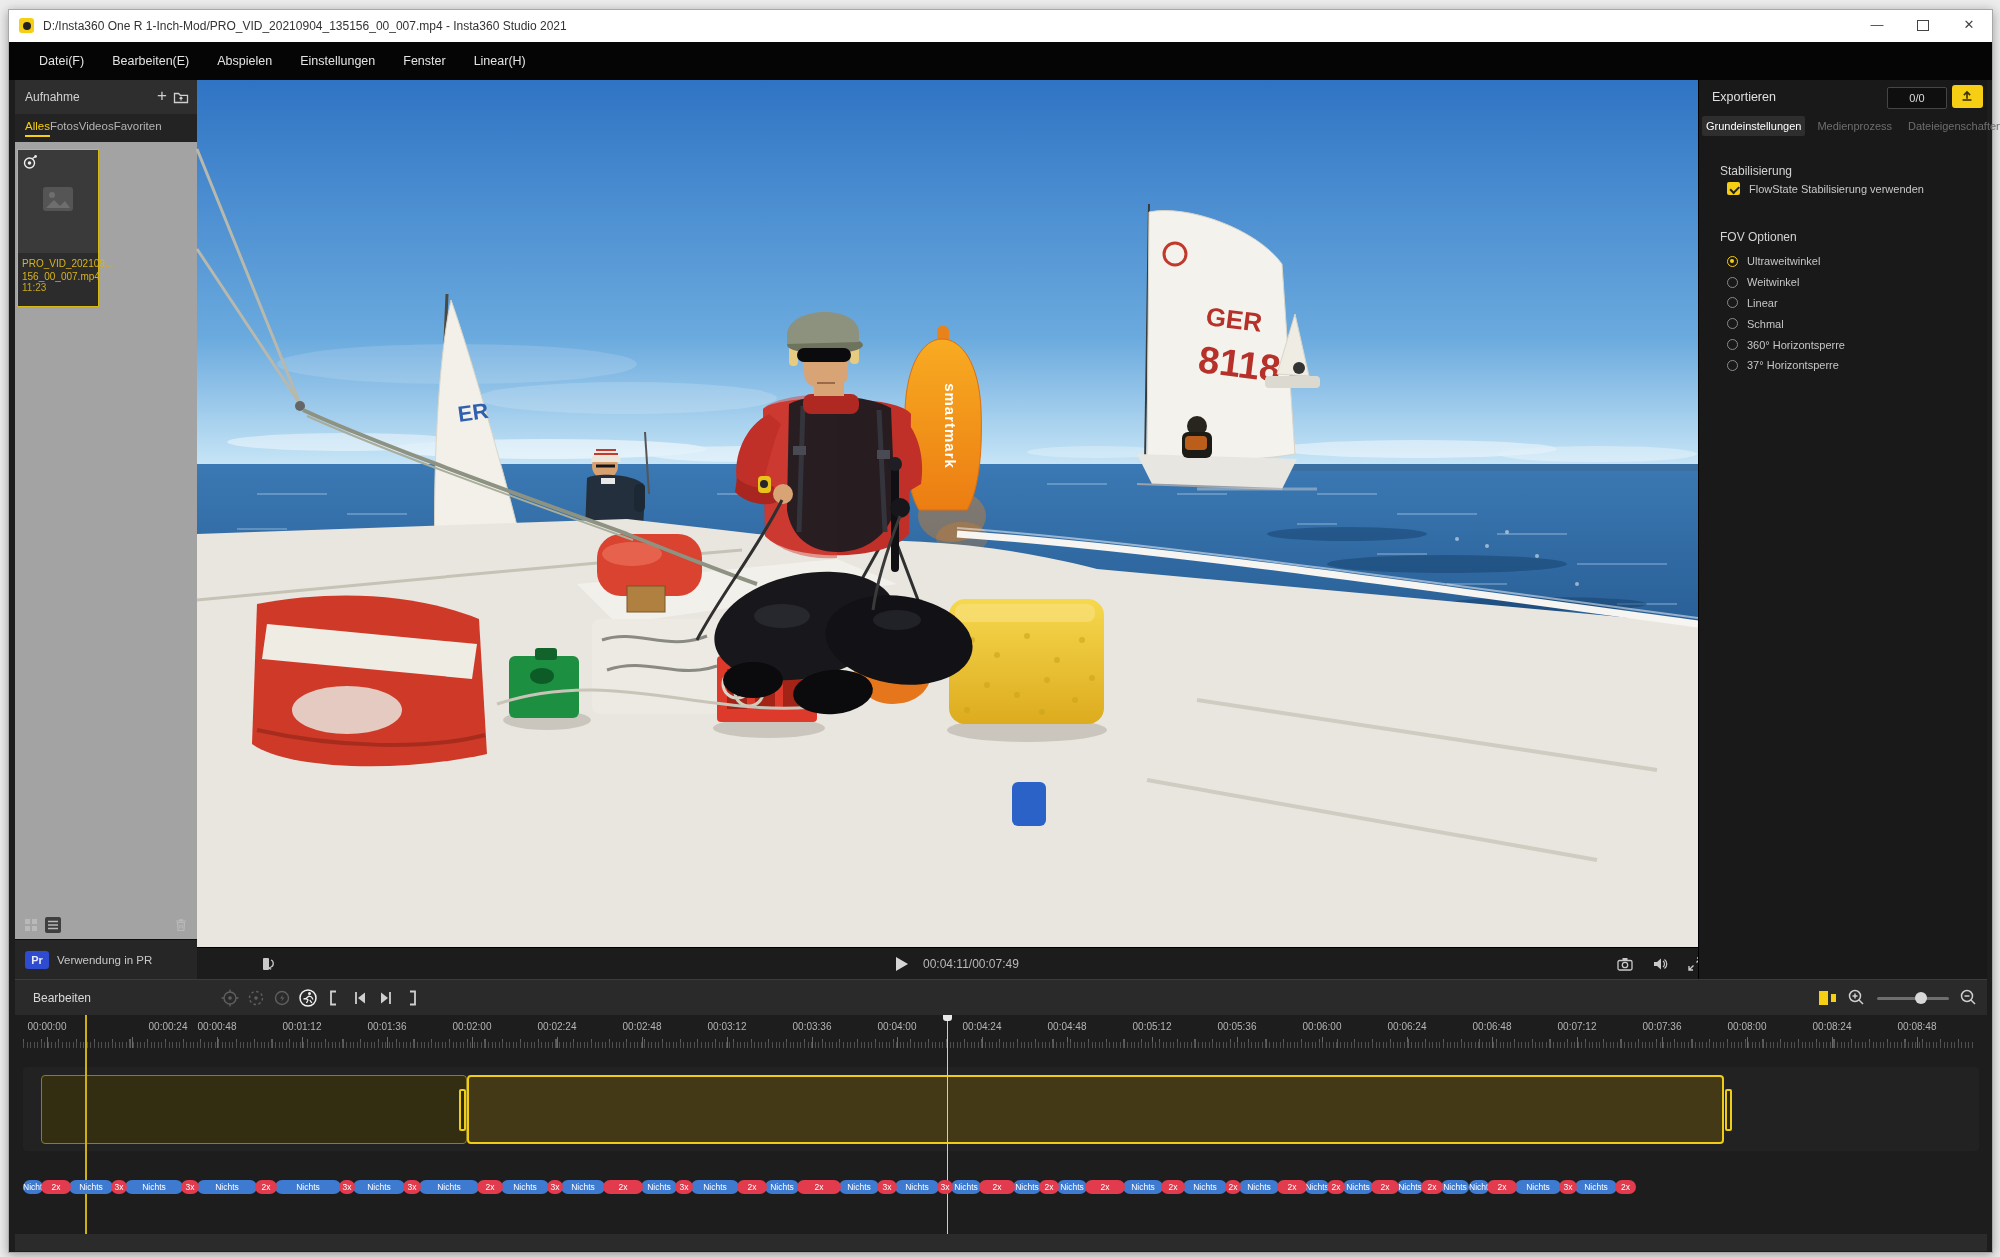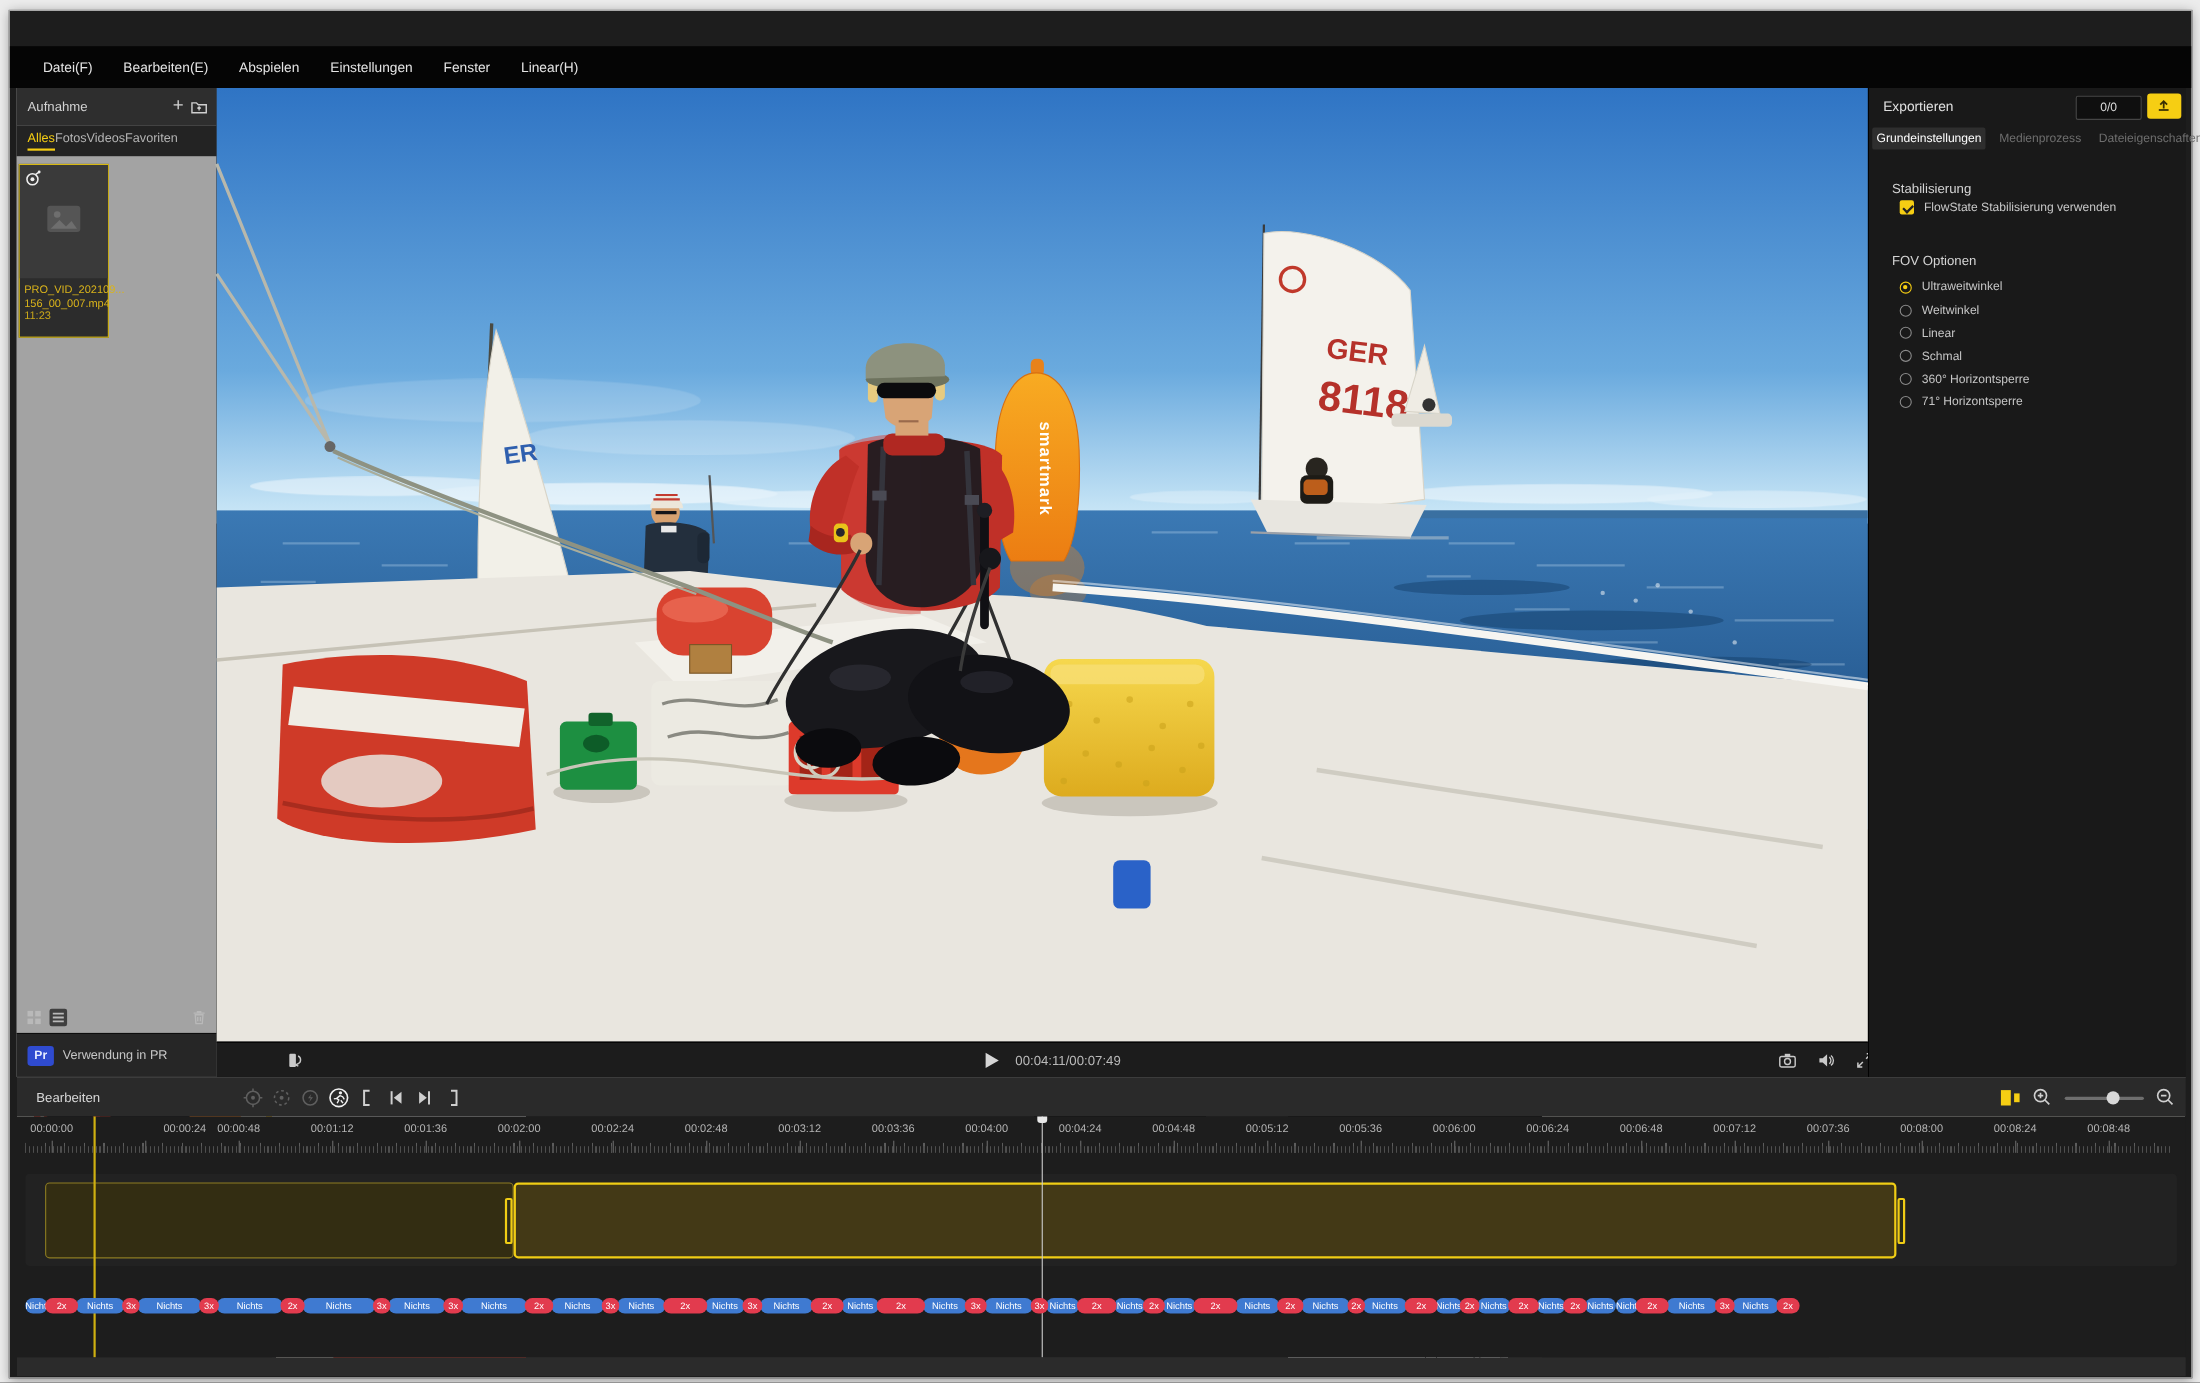--- a/index.html
+++ b/index.html
@@ -111,20 +111,29 @@
   .ph-w-head{left:928px;top:0;width:9px;height:6px;background:#e8e8e8;border-radius:0 0 3px 3px;}
 
   .statusbar{left:6px;top:1224px;width:1972px;height:17px;background:#2b2b2b;}
   svg{overflow:visible;}
 </style>
 </head>
 <body>
 
 <div class="win">
 
+  <div class="abs titlebar">
+    <span class="abs app-ico"></span>
+    <span class="abs title-text">D:/Insta360 One R 1-Inch-Mod/PRO_VID_20210904_135156_00_007.mp4 - Insta360 Studio 2021</span>
+    <div class="abs wctrls">
+      <span class="wbtn">—</span>
+      <span class="wbtn"><span class="maxbox"></span></span>
+      <span class="wbtn">✕</span>
+    </div>
+  </div>
 
   <div class="abs menubar">
       <div class="menu-item">Datei(F)</div>
       <div class="menu-item">Bearbeiten(E)</div>
       <div class="menu-item">Abspielen</div>
       <div class="menu-item">Einstellungen</div>
       <div class="menu-item">Fenster</div>
       <div class="menu-item">Linear(H)</div>
     </div>
 
@@ -465,21 +474,21 @@
         <div class="fov-row">
           <span class="radio"></span>
           <span class="fov-lbl">Schmal</span>
         </div>
         <div class="fov-row">
           <span class="radio"></span>
           <span class="fov-lbl">360° Horizontsperre</span>
         </div>
         <div class="fov-row">
           <span class="radio"></span>
-          <span class="fov-lbl">71° Horizontsperre</span>
+          <span class="fov-lbl">37° Horizontsperre</span>
         </div>
       </div>
   </div>
 
   <div class="abs toolbar">
     <span class="abs tb-label">Bearbeiten</span>
     <div class="abs tb-icons">
       <span class="tbi dim">
         <svg width="20" height="20" viewBox="0 0 20 20">
             <circle cx="10" cy="10" r="6" fill="none" stroke="currentColor" stroke-width="1.4"></circle>

